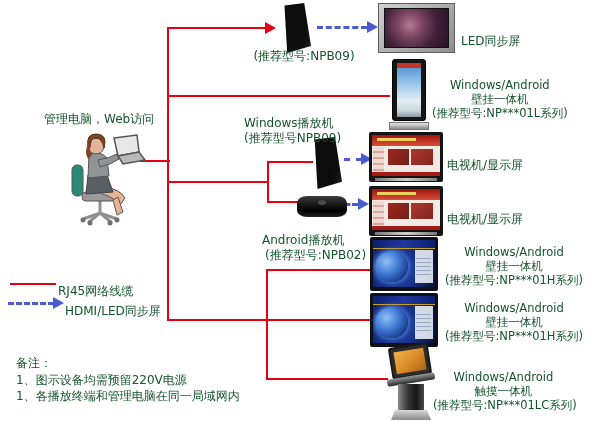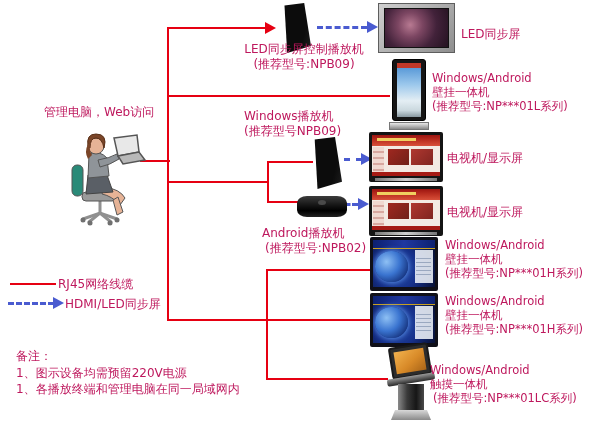--- a/index.html
+++ b/index.html
@@ -5,22 +5,22 @@
   html,body{margin:0;padding:0;background:#fff;}
   .stage{position:relative;width:610px;height:421px;background:#ffffff;overflow:hidden;
          font-family:"DejaVu Sans","Liberation Sans",sans-serif;}
   
   .rl{position:absolute;background:#e60012;}
   .bl{position:absolute;height:0;border-top:3px dashed #4a5bd0;}
   .arr{position:absolute;width:0;height:0;border-top:6.5px solid transparent;border-bottom:6.5px solid transparent;}
   .arr.red{border-left:11px solid #e60012;}
   .arr.blue{border-left:11px solid #4a5bd0;}
   
-  .lbl{position:absolute;color:#be185d;font-size:12px;line-height:15px;white-space:nowrap;}
-  .lbl.sm{font-size:11.5px;line-height:14px;}
+  .lbl{position:absolute;color:#14532d;font-size:12px;line-height:15px;white-space:nowrap;margin-top:7px;}
+  .lbl.sm{font-size:11.5px;line-height:14px;text-align:center;}
   .lbl.center{text-align:center;}
   
   .slab{position:absolute;background:linear-gradient(105deg,#3a3a3a 0%,#3a3a3a 16%,#0c0c0c 17%,#0c0c0c 75%,#1e1e1e 100%);
         clip-path:polygon(22% 5%,80% 0%,100% 86%,30% 100%);}
   .abox{position:absolute;background:linear-gradient(180deg,#3c3c3c 0%,#141414 45%,#000 70%,#222 100%);border-radius:10px/7px;}
   .abox::after{content:"";position:absolute;left:50%;top:4px;width:8px;height:5px;margin-left:-4px;border-radius:50%;background:#4a4a4a;}
   
   .ledscr{position:absolute;left:378px;top:3px;width:77px;height:50px;background:linear-gradient(135deg,#d0d0d0,#8e8e8e);
           border:1px solid #5e5e5e;box-sizing:border-box;padding:4px 5px;}
   .ledscr-inner{width:100%;height:100%;box-sizing:border-box;border:1px solid #111;
@@ -177,21 +177,20 @@
   <div class="k2">
     <div class="k2-scr">
         <div class="k2-scr-inner"></div>
       </div>
     <div class="k2-tray"></div>
     <div class="k2-body"></div>
     <div class="k2-base"></div>
   </div>
 
   <div class="lbl center" style="left:228px;top:42px;width:152px">
-    <div>LED同步屏控制播放机</div>
     <div>(推荐型号:NPB09)</div>
   </div>
   <div class="lbl" style="left:461px;top:27px">LED同步屏</div>
 
   <div class="lbl sm" style="left:432px;top:71px">
     <div>Windows/Android</div>
     <div>壁挂一体机</div>
     <div>(推荐型号:NP***01L系列)</div>
   </div>
 

